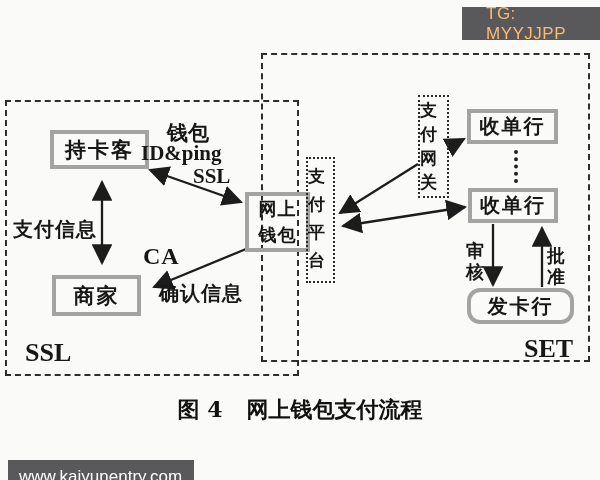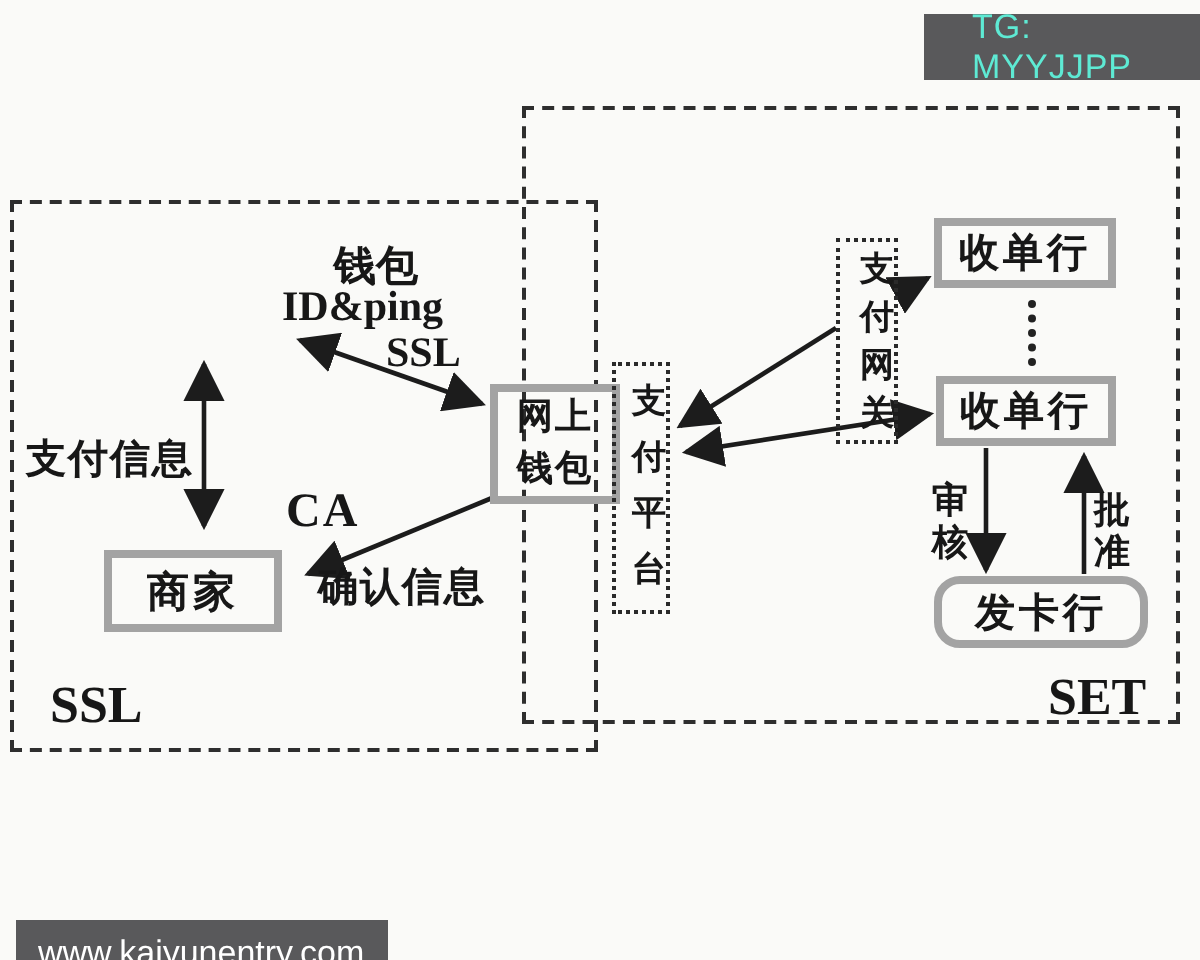--- a/index.html
+++ b/index.html
@@ -12,32 +12,32 @@
   
   .zone{border:2px dashed #2e2e2e;background:transparent;}
   
   .node{
     border:4px solid #a3a3a3;display:flex;align-items:center;justify-content:center;
     font-size:20px;font-weight:600;font-family:"DejaVu Serif",serif;letter-spacing:2px;
     background:transparent;
   }
   
   .dotnode{
-    border:2px dotted #2a2a2a;text-align:right;word-break:break-all;
-    font-weight:600;font-family:Liberation Serif, serif;background:transparent;margin-top:24px;
+    border:2px dotted #2a2a2a;text-align:left;word-break:break-all;
+    font-weight:600;font-family:Liberation Serif, serif;background:transparent;
   }
   .lbl{font-family:"DejaVu Serif",serif;font-weight:600;white-space:nowrap;}
   .latin{font-family:"Liberation Serif",serif;font-weight:600;}
   .vlabel{
     width:20px;text-align:right;word-break:break-all;line-height:21px;
     font-size:18px;font-weight:600;font-family:"DejaVu Serif",serif;
   }
   .ellipsis{border-left:4px dotted #222;width:0;}
   .badge{
-    background:#59595b;color:#5eead4;display:flex;align-items:center;justify-content:center;
+    background:#59595b;color:#fdba74;display:flex;align-items:center;justify-content:center;
     font-family:"Liberation Sans",sans-serif;font-size:17px;letter-spacing:.5px;padding-left:24px;
   }
   .wm{
     background:#59595b;color:#fff;display:flex;align-items:center;
     font-family:"Liberation Sans",sans-serif;font-size:17px;padding-left:11px;
   }
   .caption{
     display:flex;justify-content:center;gap:24px;font-size:22px;font-weight:bold;
     font-family:"DejaVu Serif",serif;color:#111;
   }
@@ -63,20 +63,21 @@
     <line x1="493" y1="224" x2="493" y2="285" marker-end="url(#ah)"></line>
     <line x1="542" y1="287" x2="542" y2="228" marker-end="url(#ah)"></line>
   </svg>
 
   <div class="abs zone" style="left:5px;top:100px;width:294px;height:276px;"></div>
   <div class="abs zone" style="left:261px;top:53px;width:329px;height:309px;"></div>
 
   <div class="abs lbl latin" style="left:25px;top:338px;font-size:26px;">SSL</div>
   <div class="abs lbl latin" style="left:524px;top:334px;font-size:26px;">SET</div>
 
+  <div class="abs node" style="left:50px;top:130px;width:99px;height:39px;font-size:21px;">持卡客</div>
   <div class="abs node" style="left:52px;top:275px;width:89px;height:41px;font-size:21px;">商家</div>
 
   <div class="abs node" style="left:245px;top:192px;width:65px;height:60px;font-size:18px;letter-spacing:1px;">
     <div style="width:42px;line-height:26px;text-align:center;word-break:break-all;">网上钱包</div>
   </div>
 
   <div class="abs node" style="left:467px;top:109px;width:91px;height:35px;">收单行</div>
   <div class="abs node" style="left:468px;top:188px;width:90px;height:35px;">收单行</div>
   <div class="abs node" style="left:467px;top:288px;width:107px;height:36px;border-radius:13px;">发卡行</div>
 
@@ -89,18 +90,22 @@
   <div class="abs lbl" style="left:167px;top:119px;font-size:21px;">钱包</div>
   <div class="abs lbl latin" style="left:193px;top:164px;font-size:21px;">SSL</div>
 
   <div class="abs lbl" style="left:13px;top:216px;font-size:20px;letter-spacing:1px;">支付信息</div>
   <div class="abs lbl latin" style="left:143px;top:219px;font-size:24px;letter-spacing:1px;margin-top:24px;">CA</div>
   <div class="abs lbl" style="left:159px;top:280px;font-size:20px;letter-spacing:1px;">确认信息</div>
 
   <div class="abs vlabel" style="left:464px;top:240px;">审核</div>
   <div class="abs vlabel" style="left:545px;top:245px;">批准</div>
 
+  <div class="abs caption" style="left:130px;top:395px;width:340px;">
+    <span>图 4</span>
+    <span>网上钱包支付流程</span>
+  </div>
 
   <div class="abs badge" style="left:462px;top:7px;width:138px;height:33px;">TG: MYYJJPP</div>
 
   <div class="abs wm" style="left:8px;top:440px;width:186px;height:33px;margin-top:20px;">www.kaiyunentry.com</div>
 
 </div>
 
 </body></html>

